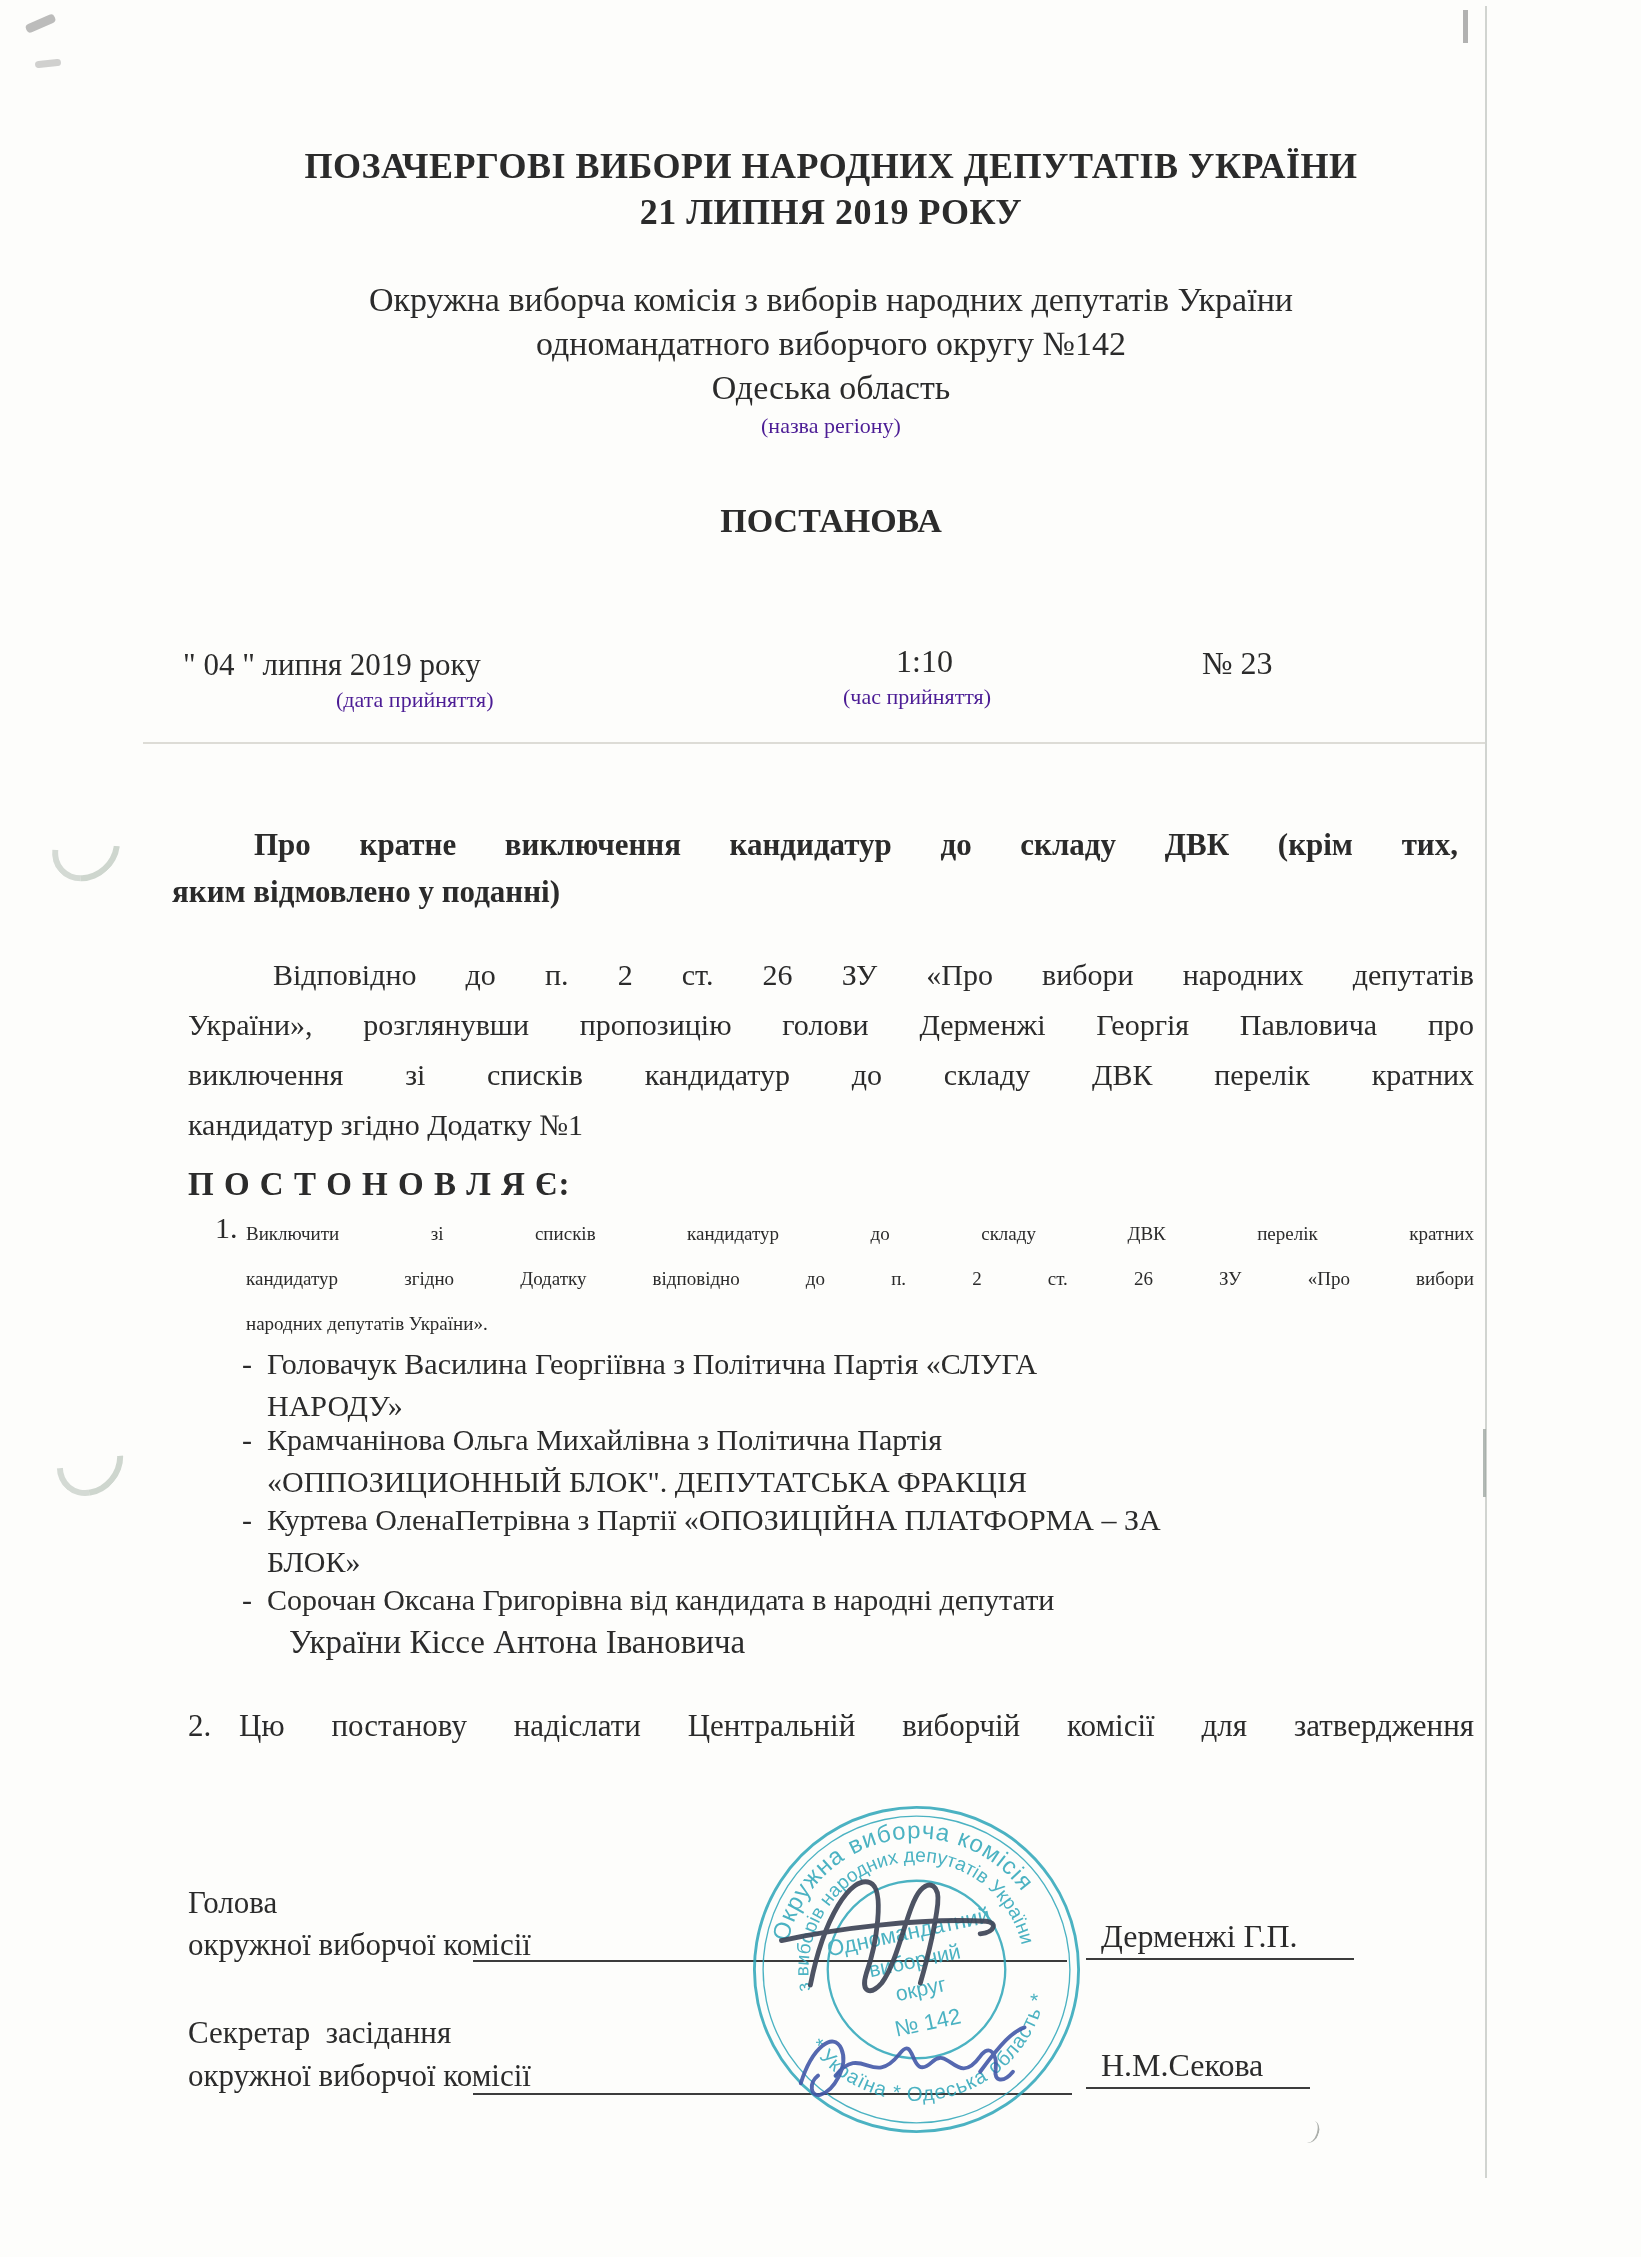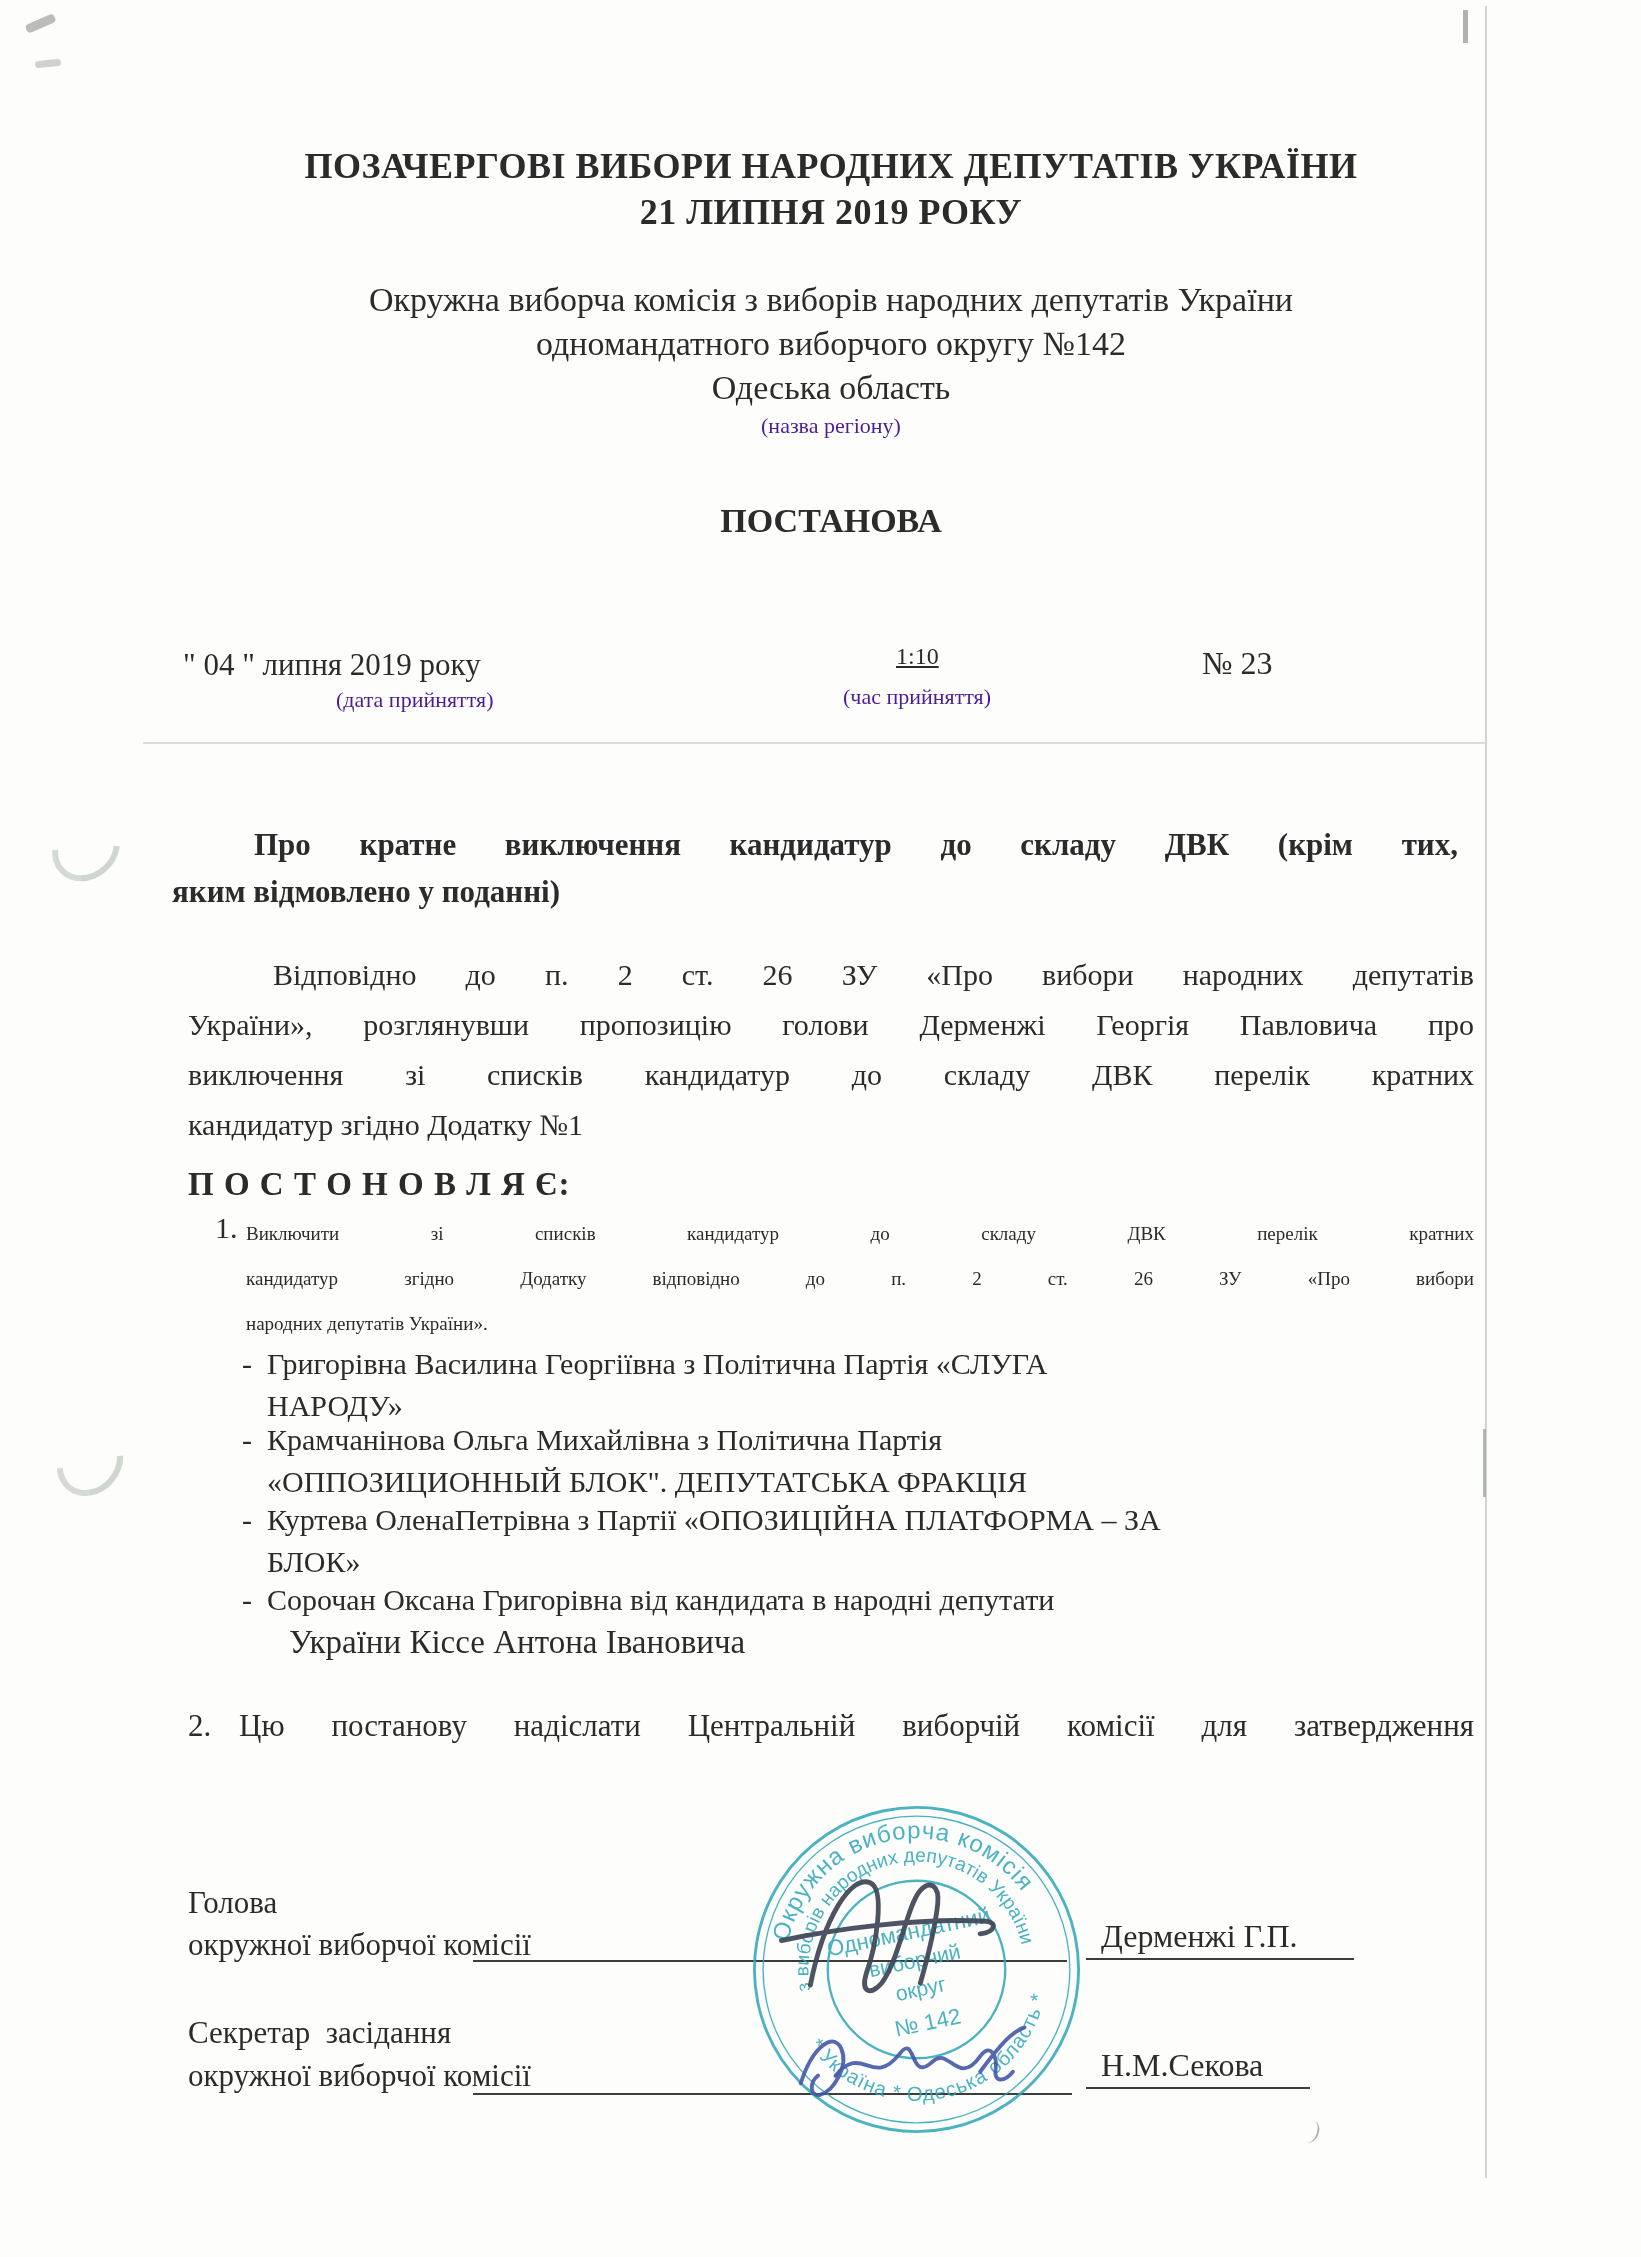--- a/index.html
+++ b/index.html
@@ -17,21 +17,21 @@
   .pre{white-space:pre-wrap;}
 
   .title-block{left:188px; top:143px; width:1286px; font-size:36px; line-height:46px; font-weight:bold; letter-spacing:0.5px;}
   .commission-block{left:188px; top:278px; width:1286px; font-size:34px; line-height:44px;}
   .region-line{font-size:34px;}
   .caption{font-size:22px; color:#4c1d95;}
   .res-kind{left:188px; top:498px; width:1286px; font-size:34px; line-height:46px;}
 
   .date-value{left:183px; top:647px; font-size:31px;}
   .date-caption{left:336px; top:687px;}
-  .time-value{left:896px; top:643px; font-size:24px;text-decoration:underline;}
+  .time-value{left:896px; top:643px; font-size:32px;}
   .time-caption{left:843px; top:684px;}
   .doc-number{left:1202px; top:645px; font-size:32px;}
 
   .faint-hline{left:143px; top:742px; width:1342px; height:1.9px; background:#dddcd6;}
 
   .subject-block{left:172px; top:821px; width:1286px; font-size:31px; line-height:47px; font-weight:bold;}
   .subject-l1{padding-left:82px; box-sizing:border-box;}
 
   .preamble{left:188px; top:950px; width:1286px; font-size:30px; line-height:50px;}
 
@@ -121,21 +121,21 @@
   <div class="abs item1-num">1.</div>
   <div class="abs item1-text">
     <div class="just">Виключити зі списків кандидатур до складу ДВК перелік кратних</div>
     <div class="just">кандидатур згідно Додатку відповідно до п. 2 ст. 26 ЗУ «Про вибори</div>
     <div>народних депутатів України».</div>
   </div>
 
   <div class="abs bullet" style="top:1343px;">
     <span class="dash">-</span>
     <div class="btxt">
-      <div>Григорівна Василина Георгіївна з Політична Партія «СЛУГА</div>
+      <div>Головачук Василина Георгіївна з Політична Партія «СЛУГА</div>
       <div>НАРОДУ»</div>
     </div>
   </div>
   <div class="abs bullet" style="top:1419px;">
     <span class="dash">-</span>
     <div class="btxt">
       <div>Крамчанінова Ольга Михайлівна з Політична Партія</div>
       <div>«ОППОЗИЦИОННЫЙ БЛОК". ДЕПУТАТСЬКА ФРАКЦІЯ</div>
     </div>
   </div>

